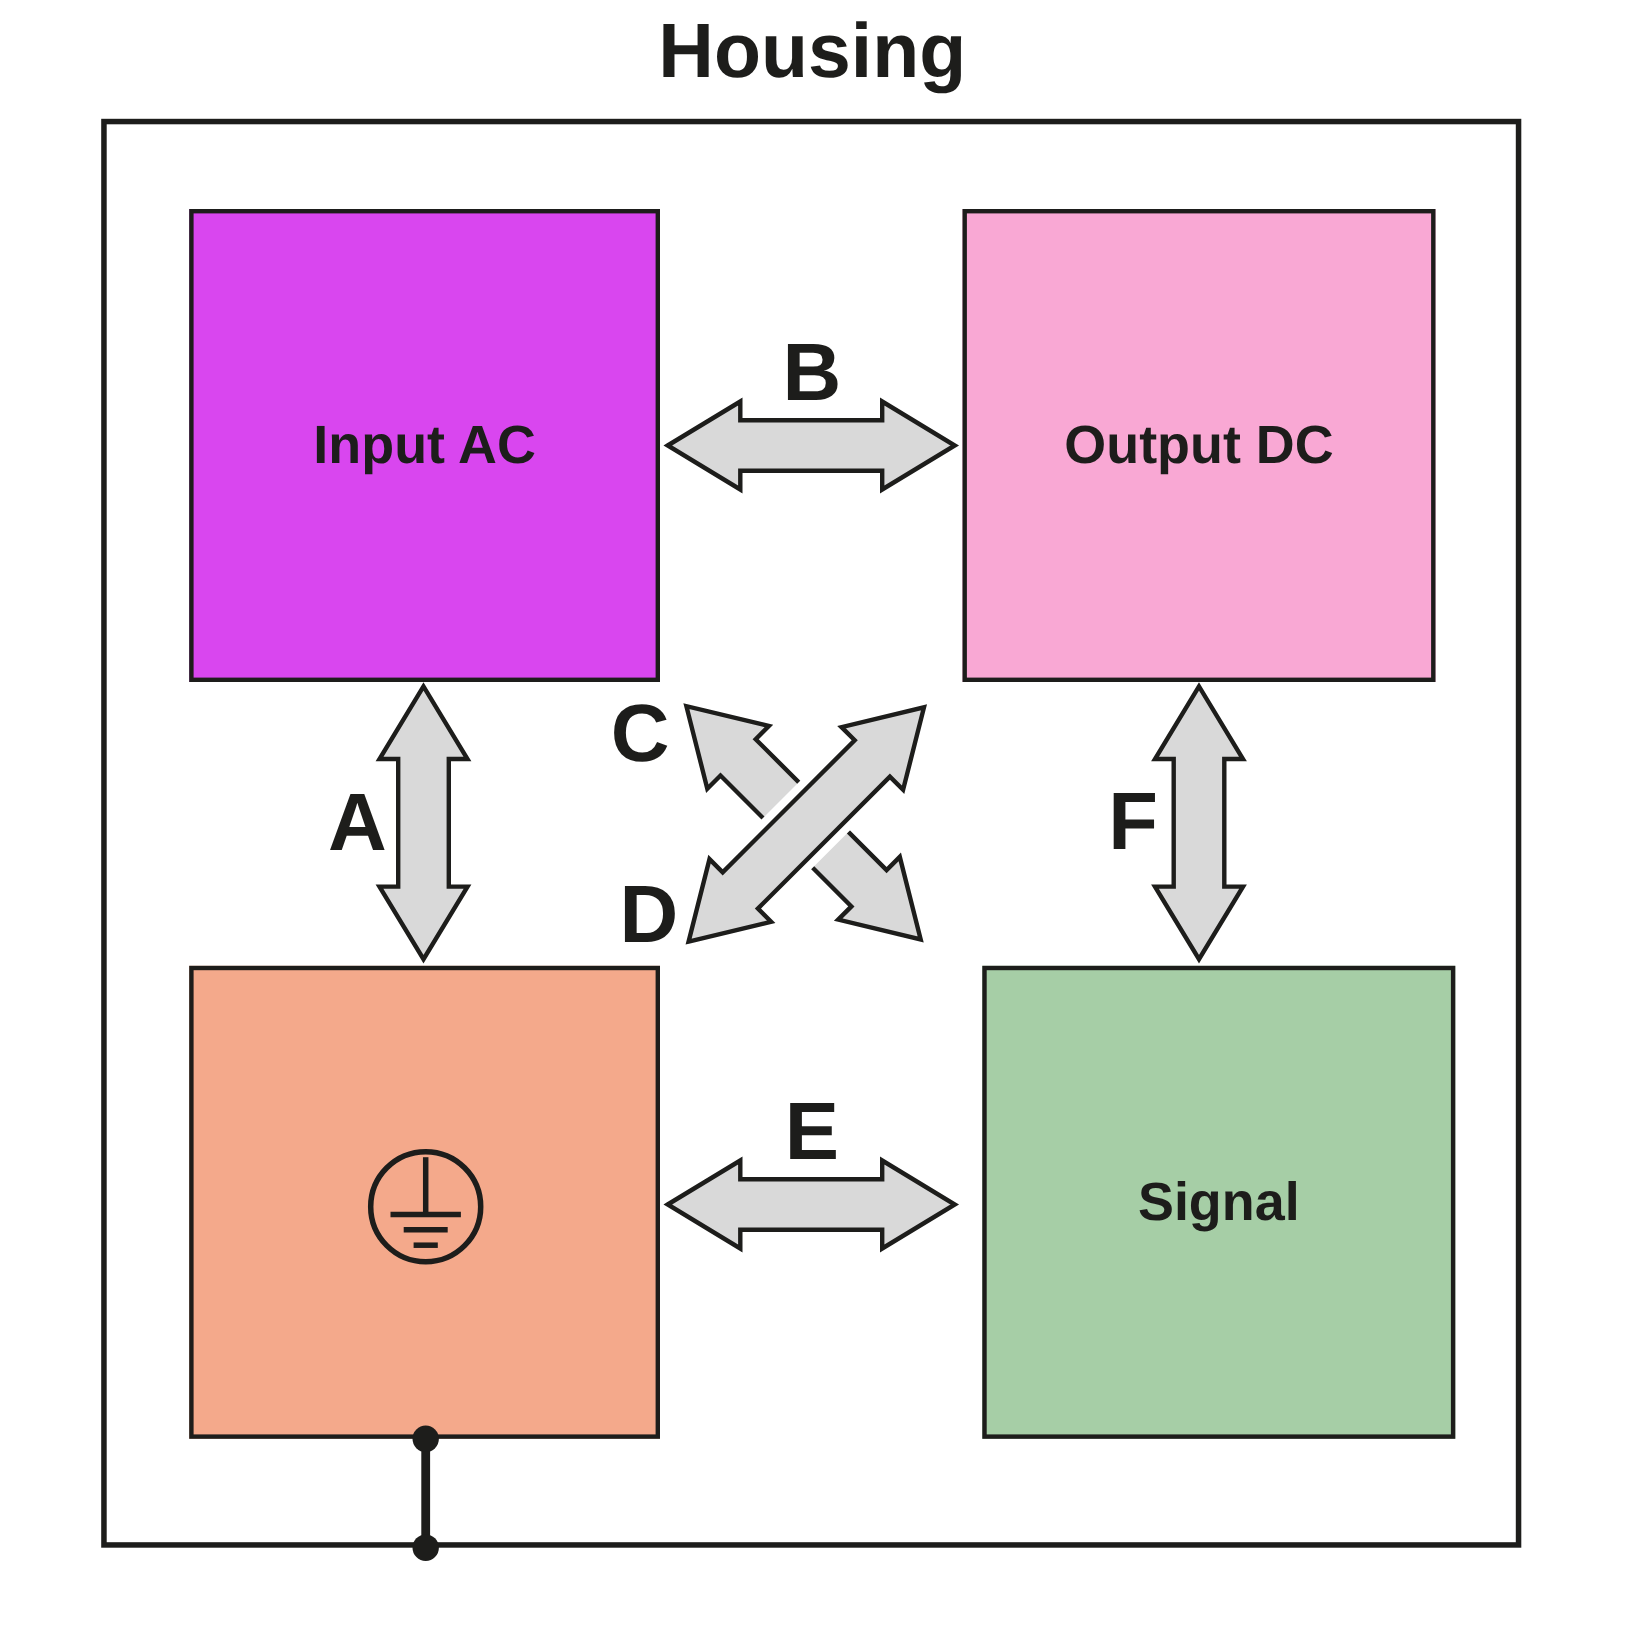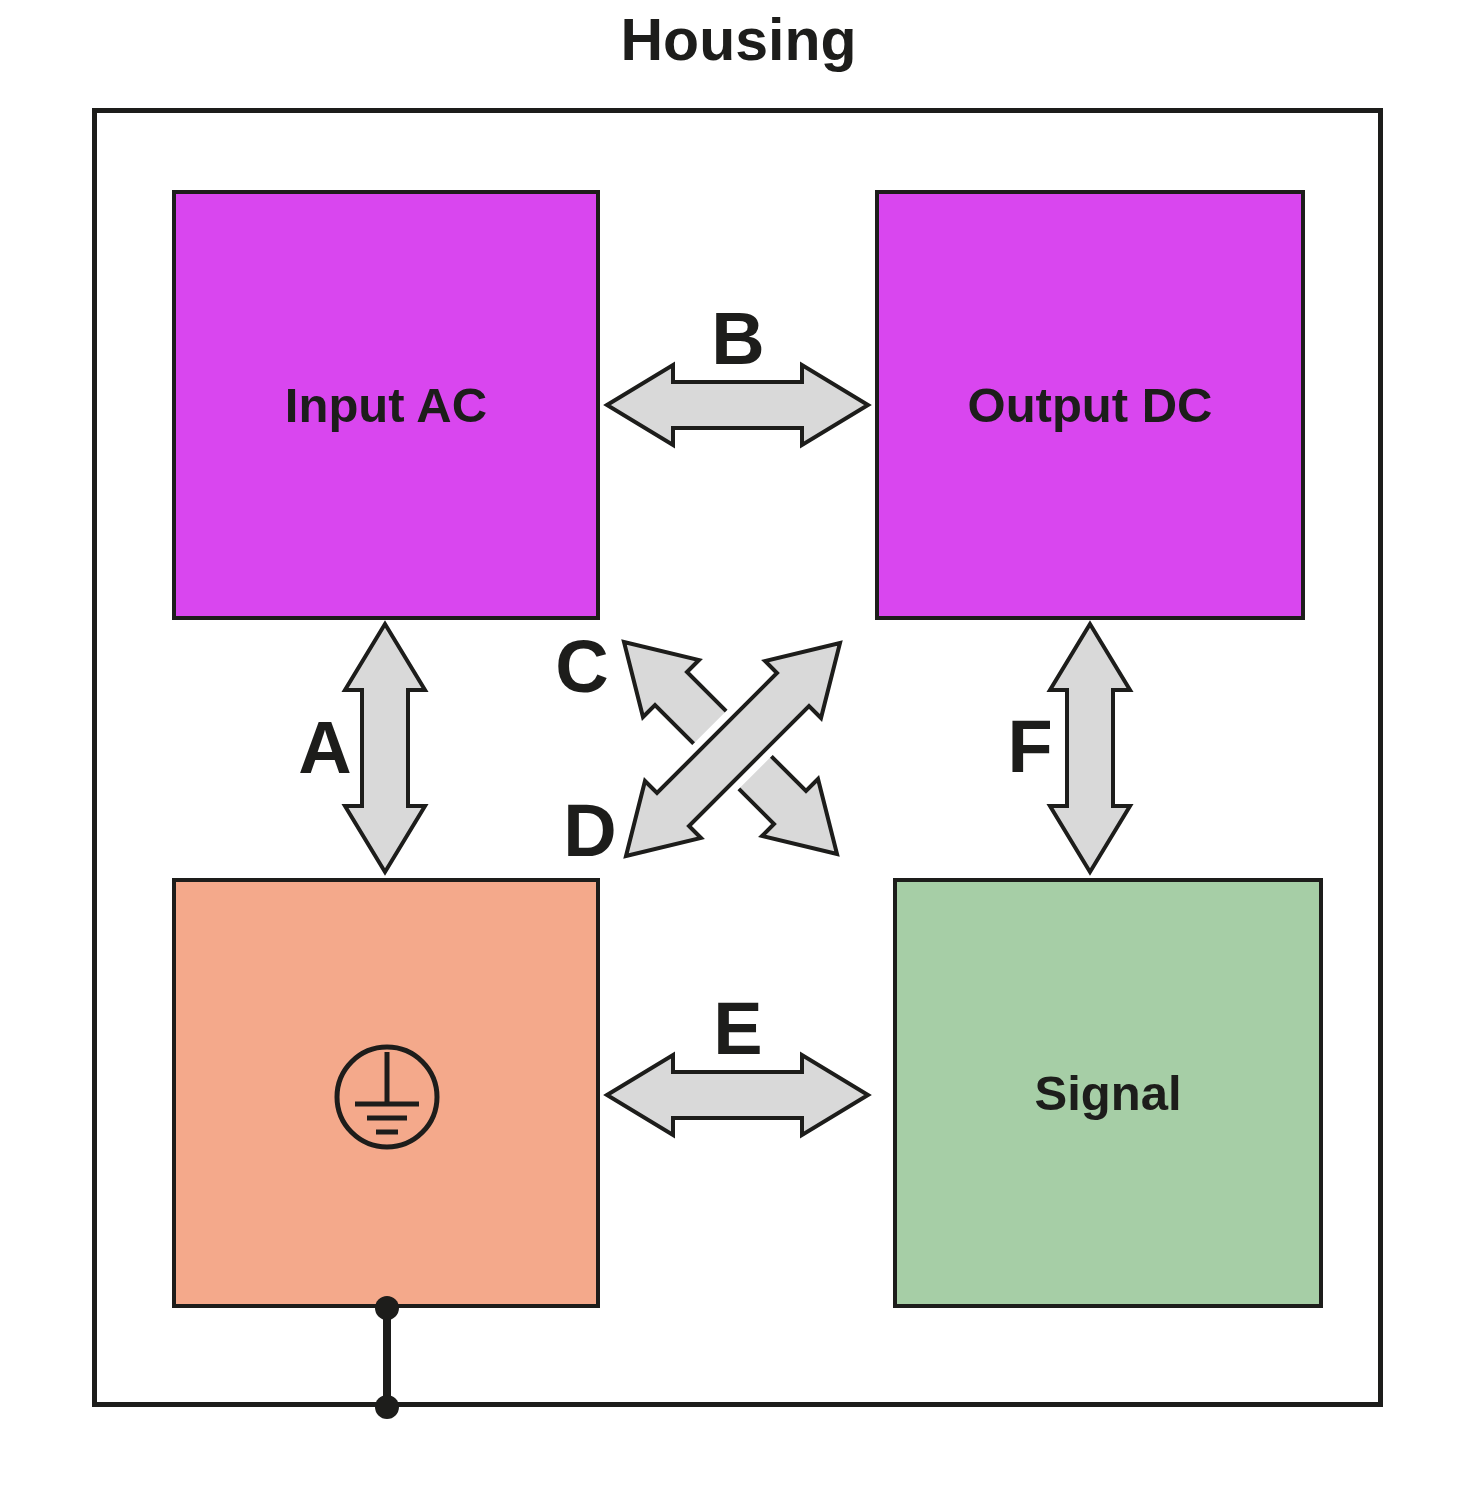--- a/index.html
+++ b/index.html
@@ -15,21 +15,21 @@
     font-family: "Liberation Sans", sans-serif;
     color: #1d1d1b;
     overflow: hidden;
   }
   .title {
     position: absolute;
     left: 0;
     top: 6px;
     width: 100%;
     text-align: center;
-    font-size: 59px;
+    font-size: 70px;
     font-weight: bold;
     letter-spacing: 0px;
   }
   .housing {
     position: absolute;
     left: 92px;
     top: 108px;
     width: 1291px;
     height: 1299px;
     border: 5px solid #1d1d1b;
@@ -105,21 +105,21 @@
 <div class="stage">
 
   <div class="title">Housing</div>
 
   <div class="housing"></div>
 
   <div class="box box-input-ac" style="background-color: #d946ef;">
     <span class="box-label">Input AC</span>
   </div>
 
-  <div class="box box-output-dc" style="background-color: #d946ef;">
+  <div class="box box-output-dc" style="background-color: #f9a8d4;">
     <span class="box-label">Output DC</span>
   </div>
 
   <div class="box box-earth" style="background-color: rgb(244, 169, 139);"></div>
 
   <div class="box box-signal" style="background-color: rgb(166, 206, 166);">
     <span class="box-label">Signal</span>
   </div>
 
   <svg class="overlay" viewBox="0 0 1477 1500">

